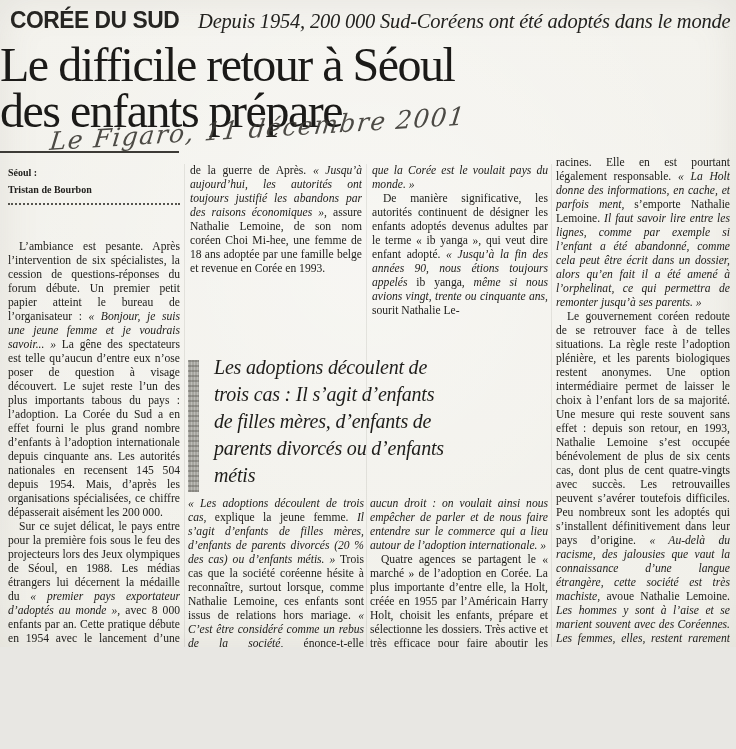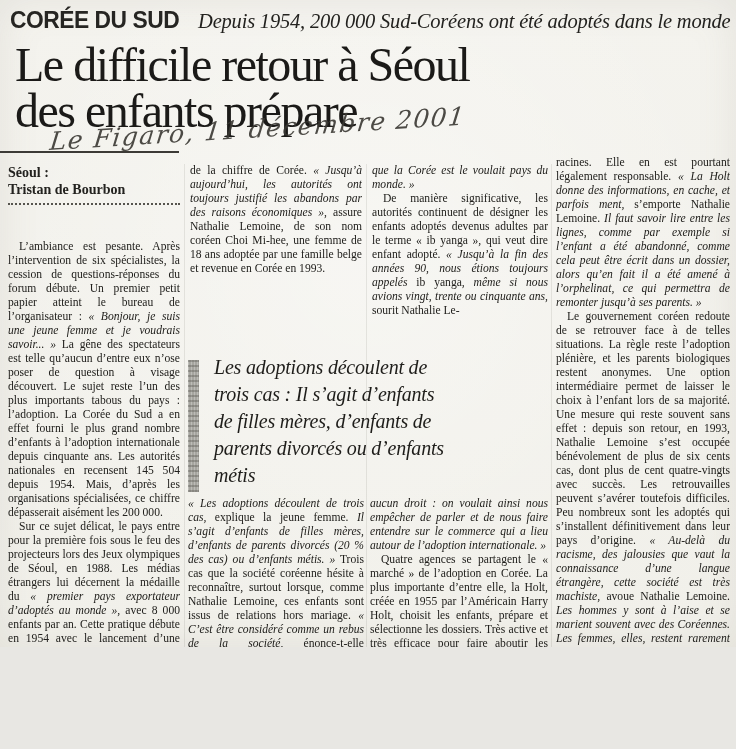--- a/index.html
+++ b/index.html
@@ -14,36 +14,36 @@
   }
   
   .kicker-row{position:absolute;left:10px;top:6px;white-space:nowrap;}
   .kicker{
     display:inline-block;font-family:"Liberation Sans",sans-serif;font-weight:bold;
     font-size:24px;letter-spacing:-.5px;transform:scaleX(.95);transform-origin:left;
     color:#262522;
   }
   .kicker-sub{font-style:italic;font-size:20.5px;margin-left:10px;letter-spacing:-.2px;color:#23221f;}
   
-  .headline{position:absolute;left:15px;top:42px;margin:0;font-weight:normal;
+  .headline{position:absolute;left:0;top:42px;margin:0;font-weight:normal;
     font-size:48px;line-height:46px;letter-spacing:-1.5px;color:#1b1a18;}
   
   .handwriting{
     position:absolute;left:50px;top:127px;
     font-family:"DejaVu Serif",serif;font-style:italic;
     font-size:25px;color:#3a3833;letter-spacing:1.5px;
     transform:rotate(-3.5deg) skewX(-10deg);transform-origin:left center;
     white-space:nowrap;opacity:.9;
   }
   
   .col1-rule{position:absolute;left:0;top:151px;width:179px;height:2px;background:#3c3a36;}
   .vsep{position:absolute;width:1px;background:rgba(60,55,45,.10);}
   
   .byline{position:absolute;left:8px;top:164px;width:172px;}
-  .byline .loc,.byline .auth{font-weight:bold;font-size:14px;line-height:17px;color:#23221f;}
+  .byline .loc,.byline .auth{font-weight:bold;font-size:10px;line-height:17px;color:#23221f;}
   .byline .dotted{margin-top:5px;border-bottom:2px dotted #56544e;width:172px;height:0;}
   
   .flow{position:absolute;overflow:hidden;font-size:11.6px;line-height:14px;
     text-align:justify;hyphens:auto;-webkit-hyphens:auto;color:#21201d;}
   .flow p{margin:0;}
   .flow p.indent{text-indent:11px;}
   .it{font-style:italic;}
   #f-col1{left:8px;top:240px;width:172px;height:505px;}
   #f-col2-top{left:190px;top:164px;width:172px;height:180px;}
   #f-col2-bottom{left:188px;top:497px;width:176px;height:250px;}
@@ -89,21 +89,21 @@
 
   <div class="vsep" style="left:184px;top:164px;height:575px;"></div>
   <div class="vsep" style="left:366px;top:164px;height:575px;"></div>
   <div class="vsep" style="left:551px;top:164px;height:575px;"></div>
 
   <div class="flow" id="f-col1">
       <p class="indent"><span>L’ambiance est pesante. Après l’intervention de six spécialistes, la cession de questions-réponses du forum débute. Un premier petit papier atteint le bureau de l’organisateur : </span><span class="it">« Bonjour, je suis une jeune femme et je voudrais savoir... »</span><span> La gêne des spectateurs est telle qu’aucun d’entre eux n’ose poser de question à visage découvert. Le sujet reste l’un des plus importants tabous du pays : l’adoption. La Corée du Sud a en effet fourni le plus grand nombre d’enfants à l’adoption internationale depuis cinquante ans. Les autorités nationales en recensent 145 504 depuis 1954. Mais, d’après les organisations spécialisées, ce chiffre dépasserait aisément les 200 000.</span></p>
       <p class="indent"><span>Sur ce sujet délicat, le pays entre pour la première fois sous le feu des projecteurs lors des Jeux olympiques de Séoul, en 1988. Les médias étrangers lui décernent la médaille du </span><span class="it">« premier pays exportateur d’adoptés au monde »</span><span>, avec 8 000 enfants par an. Cette pratique débute en 1954 avec le lancement d’une campagne gouvernementale de sensibilisation mondiale en faveur des victimes</span></p>
     </div>
   <div class="flow" id="f-col2-top">
-      <p class=""><span>de la chiffre de Corée. </span><span class="it">« Jusqu’à aujourd’hui, les autorités ont toujours justifié les abandons par des raisons économiques »</span><span>, assure Nathalie Lemoine, de son nom coréen Choi Mi-hee, une femme de 18 ans adoptée par une famille belge et revenue en Corée en 1993.</span></p>
+      <p class=""><span>de la guerre de Après. </span><span class="it">« Jusqu’à aujourd’hui, les autorités ont toujours justifié les abandons par des raisons économiques »</span><span>, assure Nathalie Lemoine, de son nom coréen Choi Mi-hee, une femme de 18 ans adoptée par une famille belge et revenue en Corée en 1993.</span></p>
     </div>
 
   <aside class="pullquote">
     <div class="pq-bar"></div>
     <div class="pq-text">Les adoptions découlent de trois cas : Il s’agit d’enfants de filles mères, d’enfants de parents divorcés ou d’enfants métis</div>
   </aside>
 
   <div class="flow" id="f-col2-bottom">
       <p class=""><span class="it">« Les adoptions découlent de trois cas, </span><span>explique la jeune femme. </span><span class="it">Il s’agit d’enfants de filles mères, d’enfants de parents divorcés (20 % des cas) ou d’enfants métis. »</span><span> Trois cas que la société coréenne hésite à reconnaître, surtout lorsque, comme Nathalie Lemoine, ces enfants sont issus de relations hors mariage. </span><span class="it">« C’est être considéré comme un rebus de la société, </span><span>énonce-t-elle calmement. </span><span class="it">Les gens disent clairement : On ne veut pas de ces gens-là. Un enfant adopté ne sera jamais vraiment accepté, sauf s’il parle coréen et s’il dit</span></p>
     </div>

